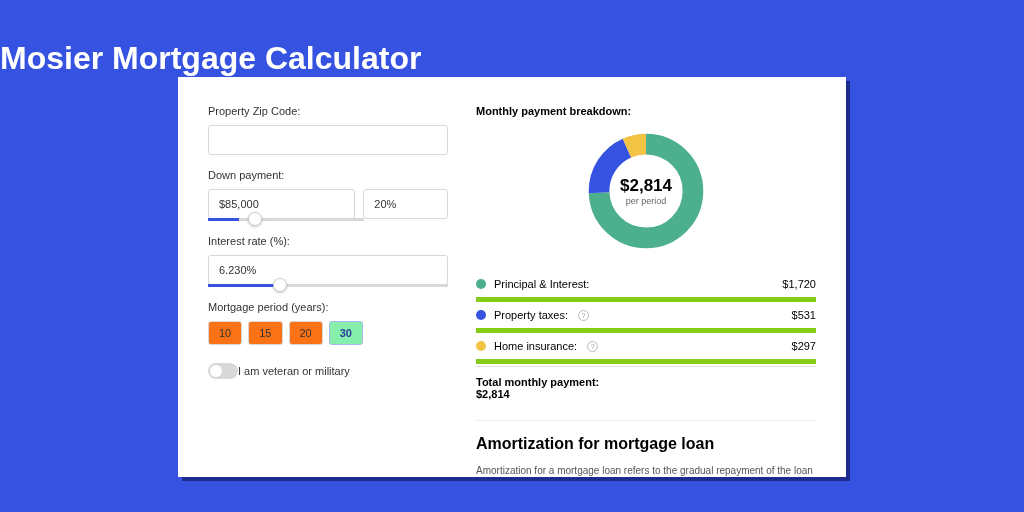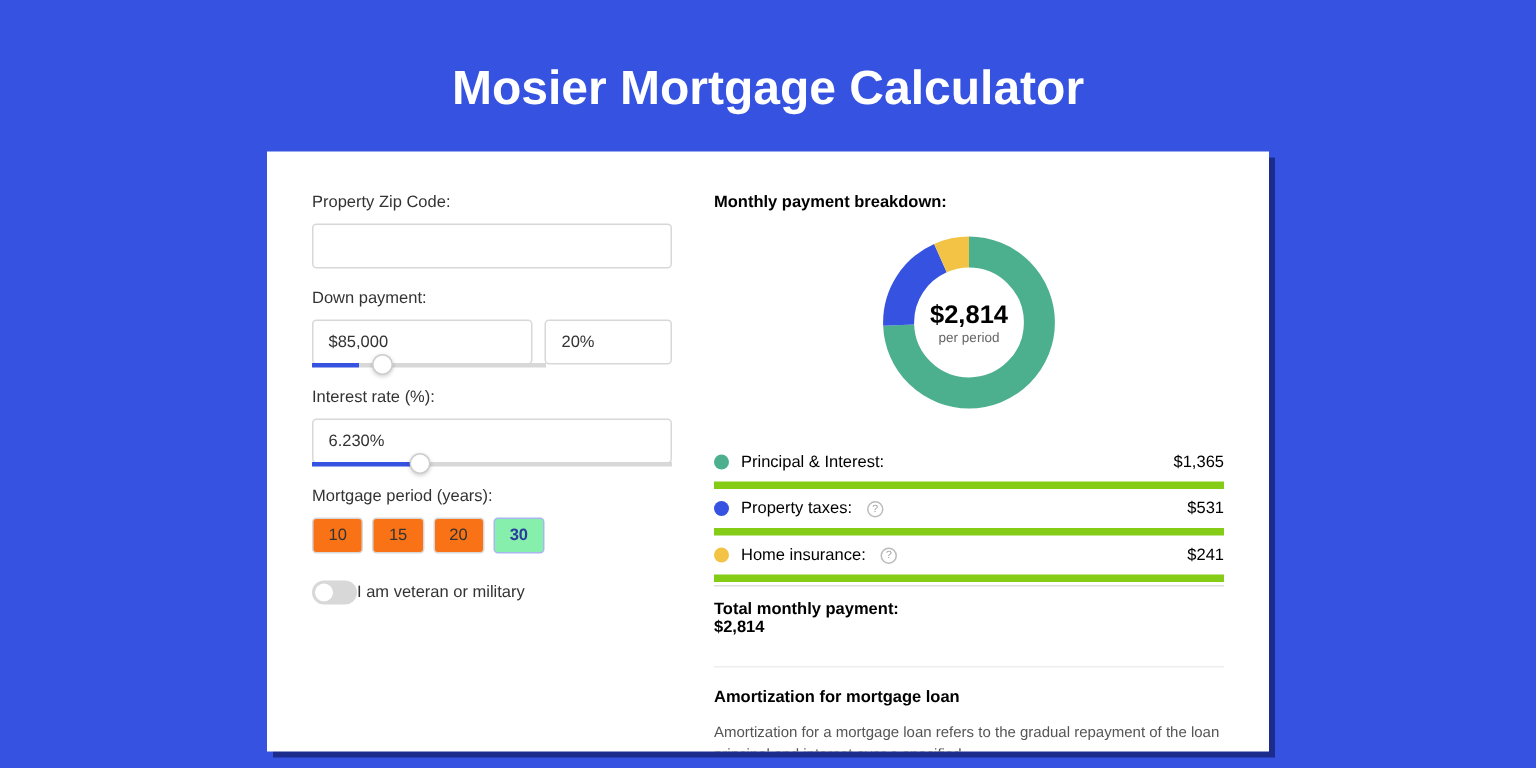--- a/index.html
+++ b/index.html
@@ -1,18 +1,18 @@
 <!DOCTYPE html>
 <html><head>
 <meta charset="utf-8">
 <style>
 * { margin: 0; padding: 0; box-sizing: border-box; font-family: -apple-system, BlinkMacSystemFont, 'Segoe UI', Arial, sans-serif; }
 body { background: #3552e0; width: 1024px; height: 512px; overflow: hidden; }
 .outer { padding: 40px 0 0 0; }
-.title { text-align: center; color: #fff; font-size: 32px; font-weight: 700; margin-bottom: 24px; }
+.title { color: #fff; font-size: 32px; font-weight: 700; }
 .card { background: #fff; width: 668px; margin: 0 auto; box-shadow: 4px 4px 0 0 #1b2c8c; padding: 28px 30px; display: flex; gap: 28px; height: 400px; overflow: hidden; }
 .left { width: 240px; flex-shrink: 0; }
 .right { flex: 1; }
 .field-label { font-size: 11px; color: #333; margin-bottom: 8px; display: block; }
 .input { width: 100%; height: 30px; border: 1px solid #d8d8d8; border-radius: 3px; padding: 0 10px; font-size: 11px; color: #333; background: #fff; }
 .field { margin-bottom: 14px; position: relative; }
 .slider-track { height: 3px; background: linear-gradient(to right, #3552e0 0%, #3552e0 var(--fill,10%), #d8d8d8 var(--fill,10%), #d8d8d8 100%); margin-top: -1px; position: relative; }
 .slider-thumb { width: 14px; height: 14px; border-radius: 50%; background: #fff; border: 1px solid #ccc; box-shadow: 0 1px 3px rgba(0,0,0,0.2); position: absolute; top: -6px; transform: translateX(-50%); }
 .row2 { display: flex; gap: 8px; }
 .row2 .input:first-child { flex: 2; }
@@ -34,21 +34,21 @@
 .legend-row:last-of-type { border-bottom: none; }
 .legend-left { display: flex; align-items: center; gap: 8px; }
 .dot { width: 10px; height: 10px; border-radius: 50%; }
 .dot-green { background: #4caf8e; }
 .dot-blue { background: #3552e0; }
 .dot-yellow { background: #f2c344; }
 .info-icon { width: 11px; height: 11px; border-radius: 50%; border: 1px solid #bbb; display: inline-flex; align-items: center; justify-content: center; font-size: 7px; color: #999; margin-left: 2px; }
 .legend-val { font-weight: 400; }
 .total-row { display: flex; justify-content: space-between; font-size: 11px; font-weight: 700; padding: 9px 0 14px 0; border-top: 1px solid #ddd; margin-top: 2px; flex-direction: column; }
 .amort-block { border-top: 1px solid #eee; padding-top: 14px; margin-top: 6px; }
-.amort-title { font-size: 11px; font-weight: 700; margin-bottom: 10px; }
+.amort-title { font-size: 16px; font-weight: 700; margin-bottom: 10px; }
 .amort-text { font-size: 10px; color: #555; line-height: 1.5; }
 </style>
 </head>
 <body>
 
 <div class="outer">
   <h1 class="title">Mosier Mortgage Calculator</h1>
   <div class="card">
     <div class="left">
 
@@ -109,39 +109,39 @@
             <div class="donut-sub">per period</div>
           </div>
         </div>
       </div>
 
       <div class="legend-row">
         <div class="legend-left">
           <span class="dot dot-green"></span>
           <span>Principal &amp; Interest:</span>
         </div>
-        <span class="legend-val">$1,365</span>
+        <span class="legend-val">$1,720</span>
       </div>
 
       <div class="legend-row">
         <div class="legend-left">
           <span class="dot dot-blue"></span>
           <span>Property taxes:</span>
           <span class="info-icon">?</span>
         </div>
         <span class="legend-val">$531</span>
       </div>
 
       <div class="legend-row">
         <div class="legend-left">
           <span class="dot dot-yellow"></span>
           <span>Home insurance:</span>
           <span class="info-icon">?</span>
         </div>
-        <span class="legend-val">$241</span>
+        <span class="legend-val">$297</span>
       </div>
 
       <div class="total-row">
         <span>Total monthly payment:</span>
         <span>$2,814</span>
       </div>
 
       <div class="amort-block">
         <div class="amort-title">Amortization for mortgage loan</div>
         <div class="amort-text">Amortization for a mortgage loan refers to the gradual repayment of the loan principal and interest over a specified</div>

